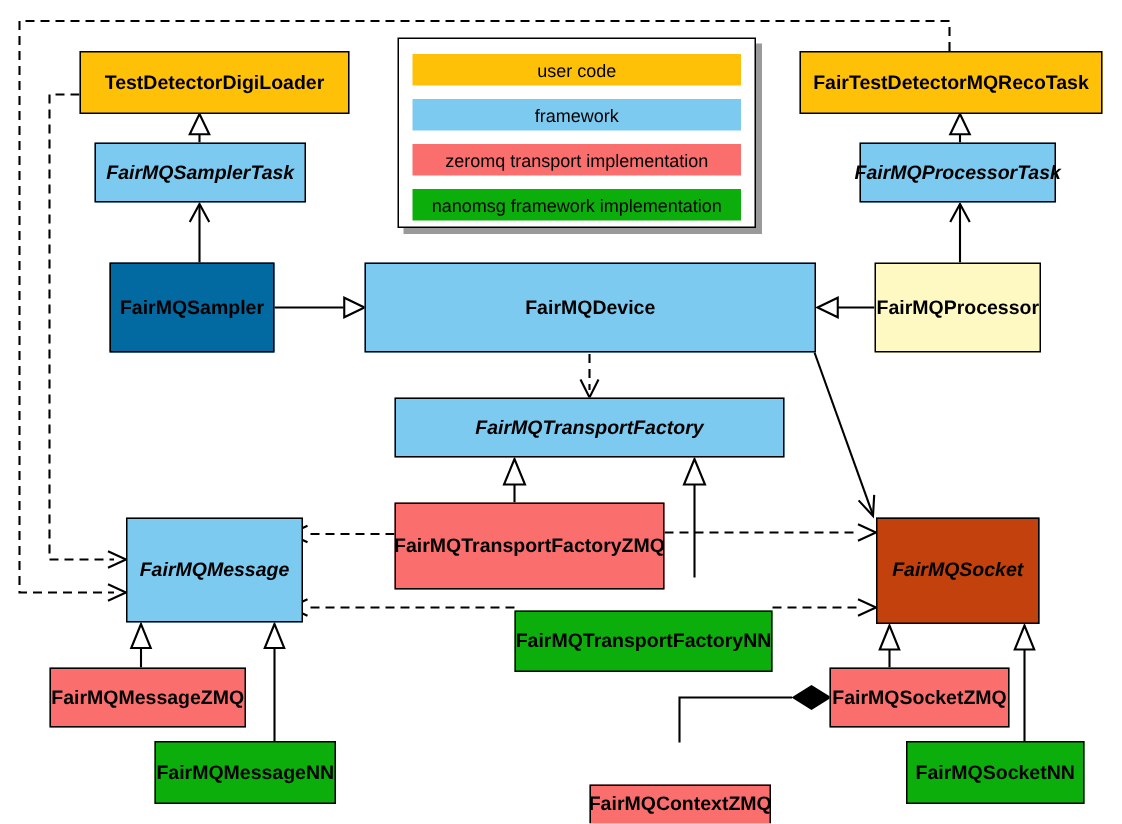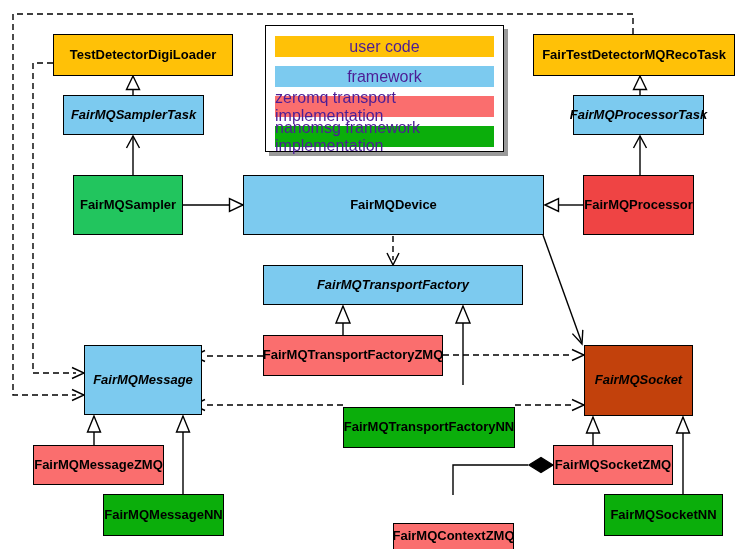--- a/index.html
+++ b/index.html
@@ -23,21 +23,21 @@
   .abstract{font-style:italic;}
   .legend{
     position:absolute;left:265px;top:25px;width:239px;height:127px;
     box-sizing:border-box;background:#fff;border:1.5px solid #000;
     box-shadow:4px 4px 0 #9a9a9a;
     display:flex;flex-direction:column;gap:9px;padding:10px 9px;
   }
   .legend-item{
     height:21px;flex:0 0 21px;
     display:flex;align-items:center;justify-content:center;
-    font-size:16px;color:#4c1d95;
+    font-size:12px;color:#000000;
   }
   path,line,polyline{shape-rendering:geometricPrecision;}
 </style>
 </head>
 <body>
 
 <div id="canvas">
 
   <svg id="wires" viewBox="0 0 748 549" fill="none" stroke="#000" stroke-width="1.4">
 
@@ -155,29 +155,29 @@
   </div>
 
   <div class="box" style="left: 53px; top: 34px; width: 180px; height: 42px; background-color: rgb(255, 193, 7);">TestDetectorDigiLoader</div>
 
   <div class="box" style="left: 533px; top: 34px; width: 202px; height: 42px; background-color: rgb(255, 193, 7);">FairTestDetectorMQRecoTask</div>
 
   <div class="box abstract" style="left: 63px; top: 95px; width: 141px; height: 40px; background-color: rgb(124, 202, 239);">FairMQSamplerTask</div>
 
   <div class="box abstract" style="left: 573px; top: 95px; width: 131px; height: 40px; background-color: rgb(124, 202, 239);">FairMQProcessorTask</div>
 
-  <div class="box" style="left: 73px; top: 175px; width: 110px; height: 60px; background-color: #22c55e;">FairMQSampler</div>
+  <div class="box" style="left: 73px; top: 175px; width: 110px; height: 60px; background-color: #0369a1;">FairMQSampler</div>
 
   <div class="box" style="left: 243px; top: 175px; width: 301px; height: 60px; background-color: rgb(124, 202, 239);">FairMQDevice</div>
 
-  <div class="box" style="left: 583px; top: 175px; width: 111px; height: 60px; background-color: #ef4444;">FairMQProcessor</div>
+  <div class="box" style="left: 583px; top: 175px; width: 111px; height: 60px; background-color: #fef9c3;">FairMQProcessor</div>
 
   <div class="box abstract" style="left: 263px; top: 265px; width: 260px; height: 40px; background-color: rgb(124, 202, 239);">FairMQTransportFactory</div>
 
-  <div class="box" style="left: 263px; top: 335px; width: 180px; height: 41px; background-color: rgb(250, 110, 110);">FairMQTransportFactoryZMQ</div>
+  <div class="box" style="left: 263px; top: 335px; width: 180px; height: 58px; background-color: rgb(250, 110, 110);">FairMQTransportFactoryZMQ</div>
 
   <div class="box" style="left: 343px; top: 385px; width: 172px; height: 41px; background-color: rgb(11, 174, 11); margin-top: 22px;">FairMQTransportFactoryNN</div>
 
   <div class="box abstract" style="left: 84px; top: 345px; width: 118px; height: 70px; background-color: rgb(124, 202, 239);">FairMQMessage</div>
 
   <div class="box abstract" style="left: 584px; top: 345px; width: 109px; height: 71px; background-color: #c2410c;">FairMQSocket</div>
 
   <div class="box" style="left: 33px; top: 445px; width: 131px; height: 40px; background-color: rgb(250, 110, 110);">FairMQMessageZMQ</div>
 
   <div class="box" style="left: 103px; top: 494px; width: 121px; height: 42px; background-color: rgb(11, 174, 11);">FairMQMessageNN</div>

